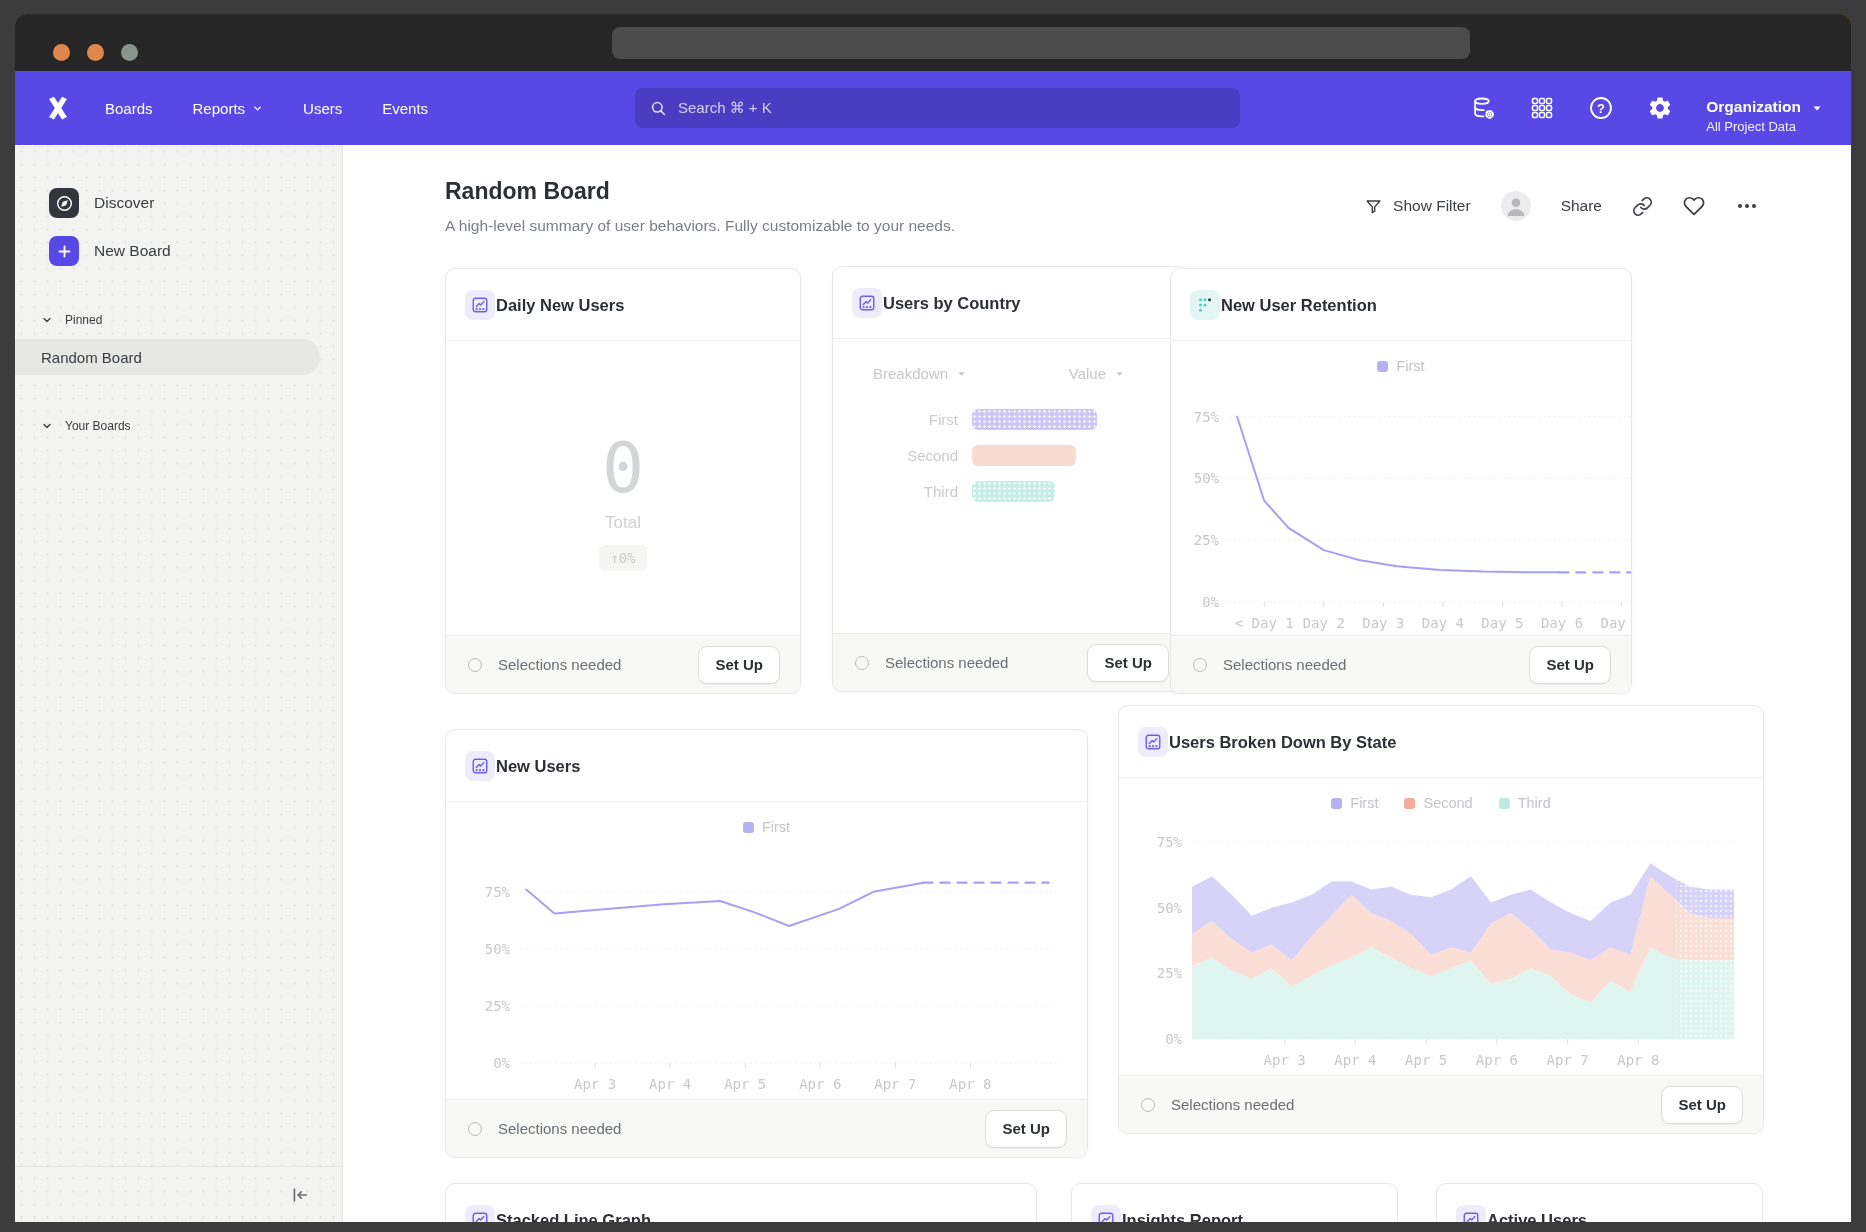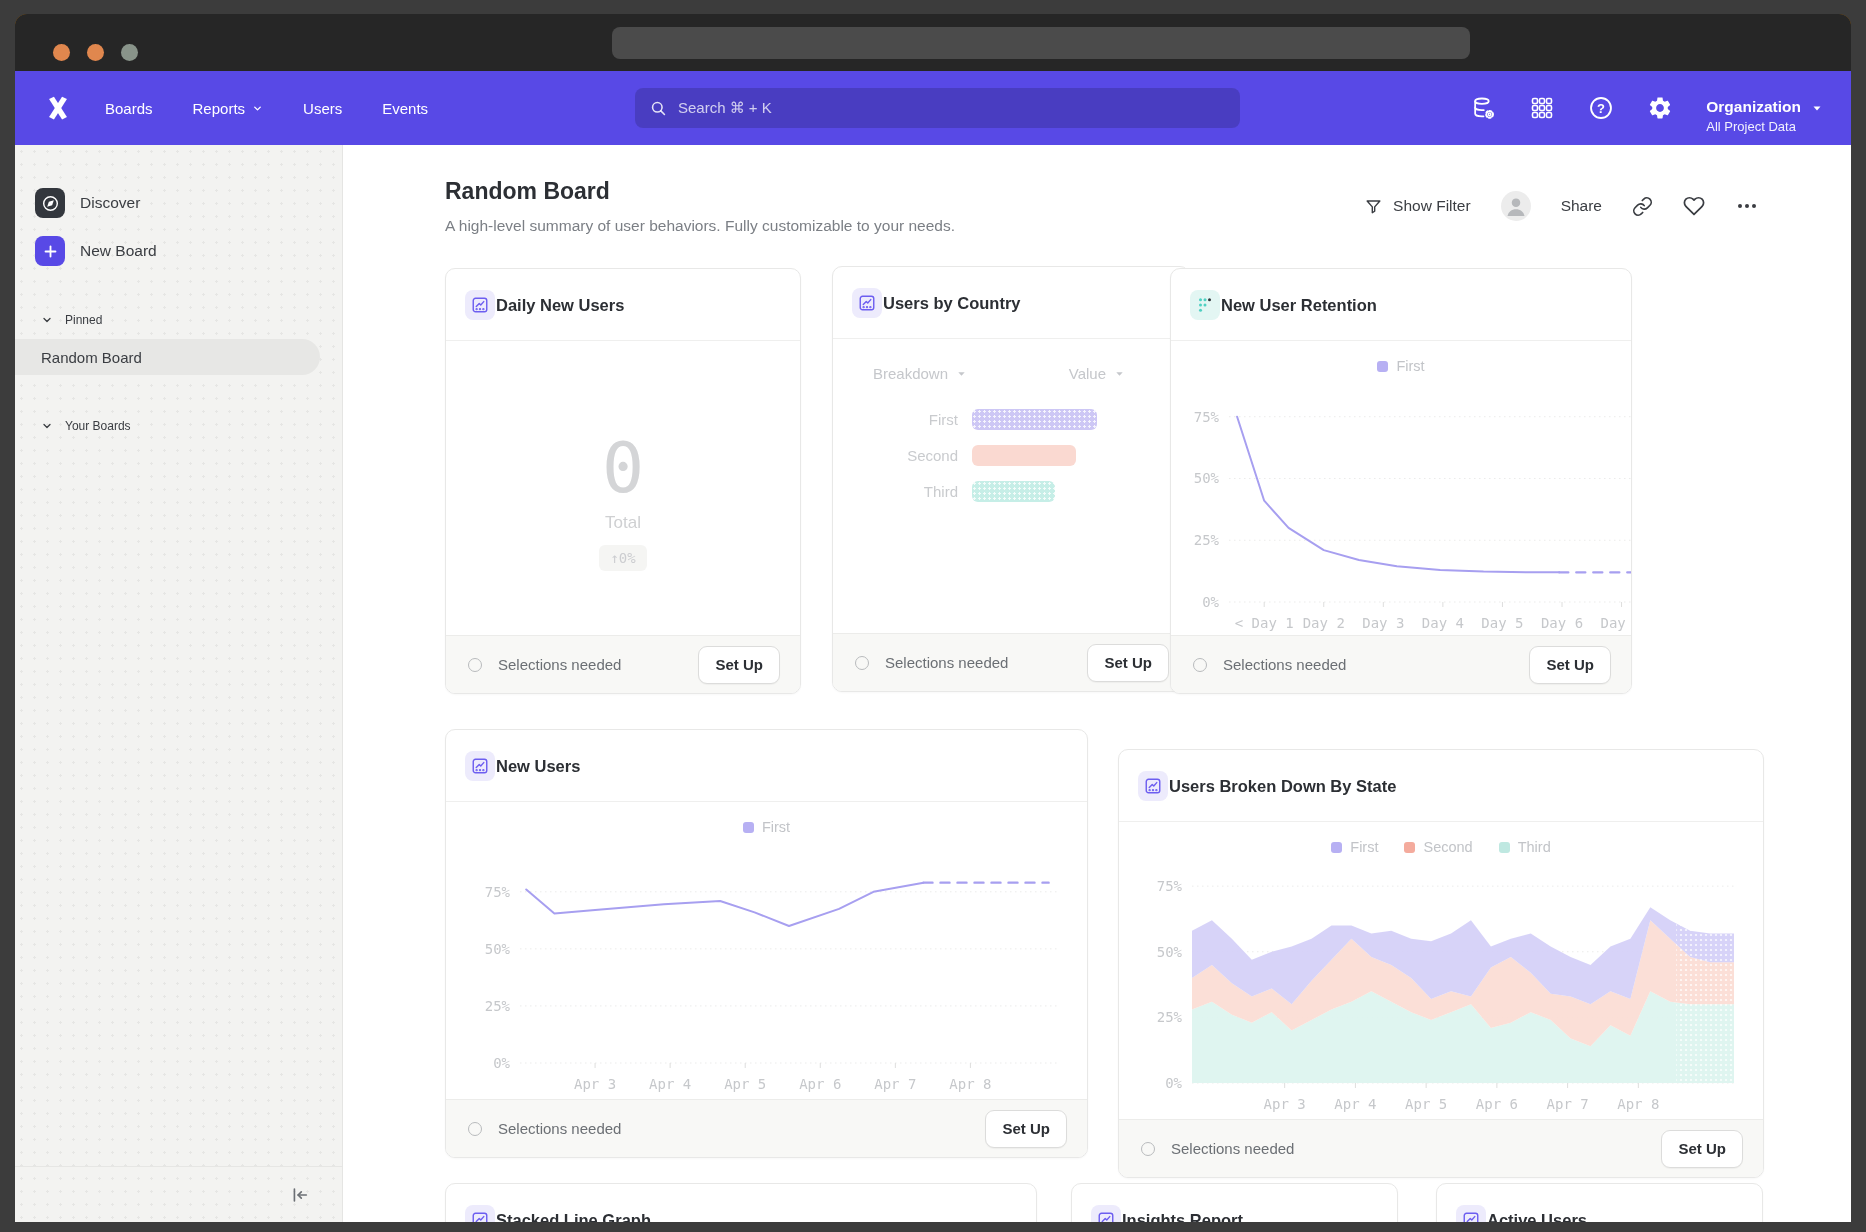--- a/index.html
+++ b/index.html
@@ -43,21 +43,21 @@
   .org-text { text-align:left;margin-top:16px; }
   .org-name { font-size:15.5px; font-weight:bold; color:#fff; }
   .org-scope { font-size:13px; color:rgba(255,255,255,0.92); margin-top:3px; }
   
   .main { display:flex; height:1077px; }
   .sidebar {
     width:328px; height:100%; background:#f3f3f1; border-right:1px solid #e5e5e3;
     background-image:radial-gradient(circle, #e6e6e4 1px, transparent 1.3px);
     background-size:13px 13px; position:relative; padding-top:34px; flex:none;
   }
-  .side-item { display:flex; align-items:center; gap:15px; padding:9px 20px; font-size:15.5px; color:#3a3d42; }
+  .side-item { display:flex; align-items:center; gap:15px; padding:9px 34px; font-size:15.5px; color:#3a3d42; }
   .side-ico { width:30px; height:30px; border-radius:8px; display:flex; align-items:center; justify-content:center; flex:none; }
   .ico-discover { background:#33373d; }
   .ico-newboard { background:#5849e6; }
   .side-section { display:flex; align-items:center; gap:12px; padding:8px 26px; font-size:12px; color:#3a3d42; margin-top:30px; }
   .side-selected {
     margin-top:4px; height:36px; background:#e7e7e5; border-radius:0 18px 18px 0;
     width:305px; display:flex; align-items:center; padding-left:26px;
     font-size:15px; color:#3a3d42;
   }
   .side-footer {
@@ -465,21 +465,21 @@
           </svg>
         <div class="card-footer">
           <div class="footer-status">
             <div class="radio-circle"></div>
             <span>Selections needed</span>
           </div>
           <button class="setup-btn">Set Up</button>
         </div>
       </div>
 
-      <div class="card" style="left:775px; top:604px; width:646px; height:429px;">
+      <div class="card" style="left:775px; top:560px; width:646px; height:429px;">
         <div class="card-head">
           <div class="card-ico">
             <svg width="18" height="18" viewBox="0 0 24 24" fill="none" stroke="#6d5ef0" stroke-width="1.9" stroke-linecap="round" stroke-linejoin="round">
               <rect x="3" y="3" width="18" height="18" rx="3"></rect>
                 <polyline points="7 14 11 10 13 12 17 7.5"></polyline>
               <circle cx="7.5" cy="17.5" r="0.6" fill="#6d5ef0"></circle>
                 <circle cx="12" cy="17.5" r="0.6" fill="#6d5ef0"></circle>
                 <circle cx="16.5" cy="17.5" r="0.6" fill="#6d5ef0"></circle>
             </svg>
           </div>

